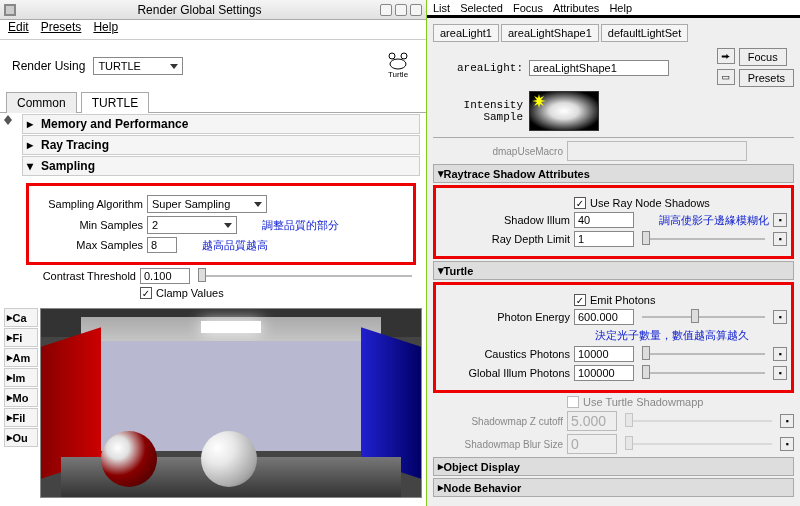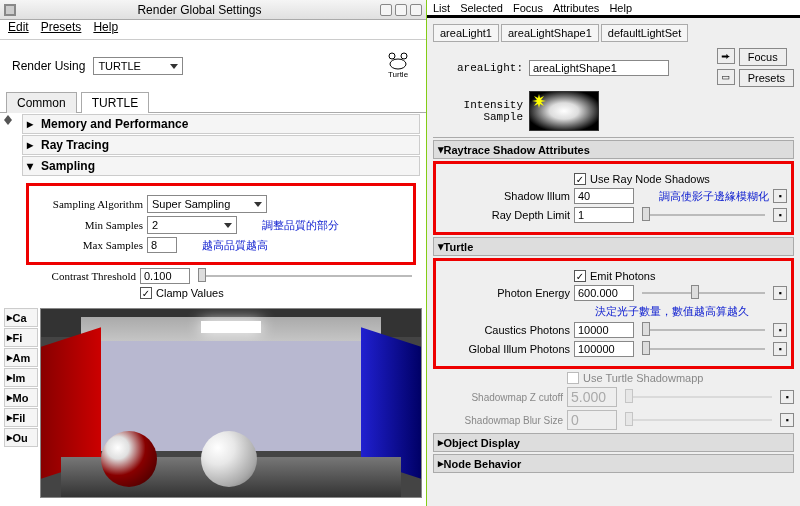--- a/index.html
+++ b/index.html
@@ -35,21 +35,21 @@
 .section-header { display: flex; align-items: center; border: 1px solid #ccc; background: #f5f5f5; padding: 2px 4px; font-weight: bold; font-size: 12px; margin: 1px 4px; cursor: pointer; }
 .section-header .disclosure { width: 10px; margin-right: 4px; }
 .section-body { padding: 4px 8px; }
 
 .main-sections { display: flex; padding: 0 2px; }
 .left-scroll { width: 16px; display: flex; flex-direction: column; }
 .sections-col { flex: 1; }
 
 .redbox { border: 3px solid #e00; padding: 6px 4px; margin: 2px 0; }
 .field-row { display: flex; align-items: center; margin: 3px 0; gap: 4px; }
-.field-label { width: 110px; text-align: right; font-size: 11px; font-family: Liberation Serif, serif; }
+.field-label { width: 110px; text-align: right; font-size: 11px; }
 .text-input { border: 1px solid #888; padding: 1px 3px; font-size: 11px; min-width: 30px; background: #fff; }
 .num-small { width: 30px; }
 .annotation { color: #1020d0; font-size: 11px; margin-left: 4px; padding-left: 17px; }
 .checkbox { width: 12px; height: 12px; border: 1px solid #555; background: #fff; display: inline-flex; align-items: center; justify-content: center; font-size: 10px; cursor: pointer; }
 .slider { flex: 1; height: 2px; background: #bbb; position: relative; margin: 0 4px; }
 .slider-thumb { width: 8px; height: 14px; background: #ddd; border: 1px solid #888; position: absolute; top: -7px; cursor: pointer; }
 .tiny-btn { width: 14px; height: 14px; border: 1px solid #888; background: #eee; cursor: pointer; display: inline-flex; align-items: center; justify-content: center; font-size: 9px; }
 
 .bottom-area { display: flex; padding: 2px 4px; }
 .collapsed-list { width: 34px; display: flex; flex-direction: column; gap: 1px; margin-right: 2px; }
@@ -243,20 +243,24 @@
     </div>
     <div class="al-row">
       <span class="al-label">Intensity Sample</span>
       <div class="intensity-swatch">
         <svg class="intensity-icon" viewBox="0 0 14 14">
             <path d="M7 0 L8 4 L12 2 L9 6 L14 7 L9 8 L12 12 L8 10 L7 14 L6 10 L2 12 L5 8 L0 7 L5 6 L2 2 L6 4 Z" fill="#ff0"></path>
           </svg>
       </div>
     </div>
     <div style="border-top:1px solid #aaa; margin:6px 0 2px"></div>
+    <div class="rb-row">
+      <span class="dim-label">dmapUseMacro</span>
+      <input class="dim-input" style="width: 180px;">
+    </div>
 
     <div class="section-hdr-r">
         <span class="disclosure">▾ </span>
         <span>Raytrace Shadow Attributes</span>
       </div>
     <div class="redbox">
       <div class="rb-row">
           <span class="rb-label"></span>
           <span class="checkbox">✓</span>
           <span>Use Ray Node Shadows</span>

